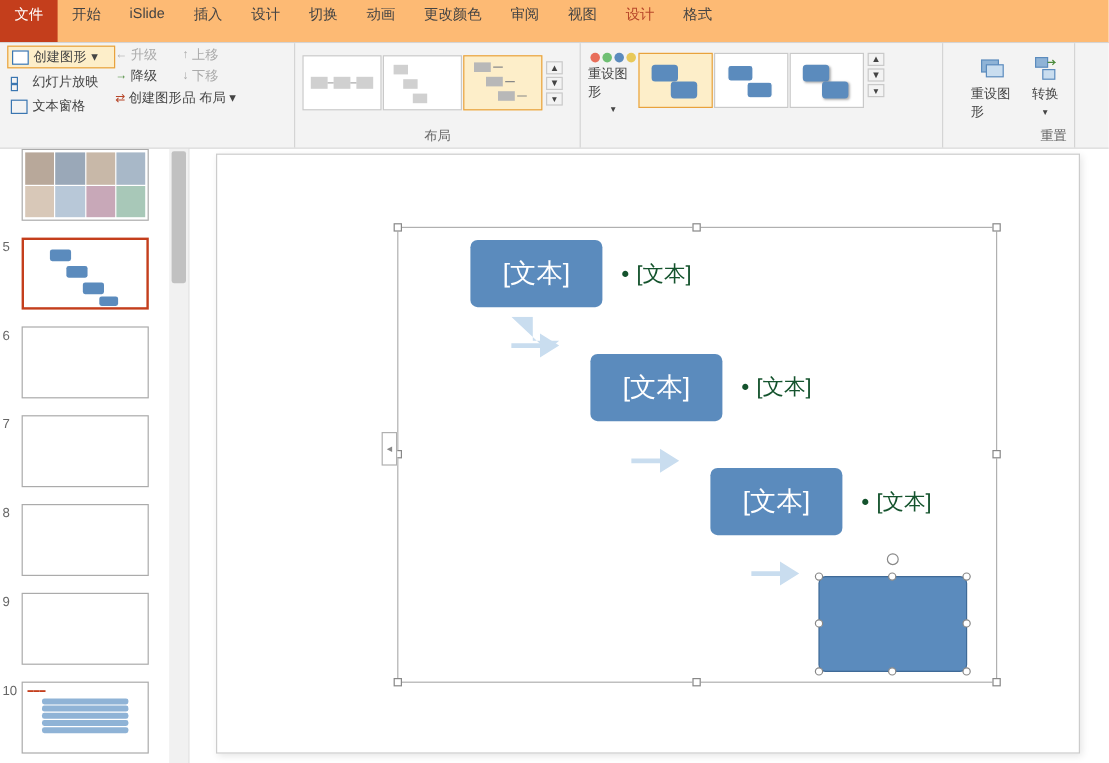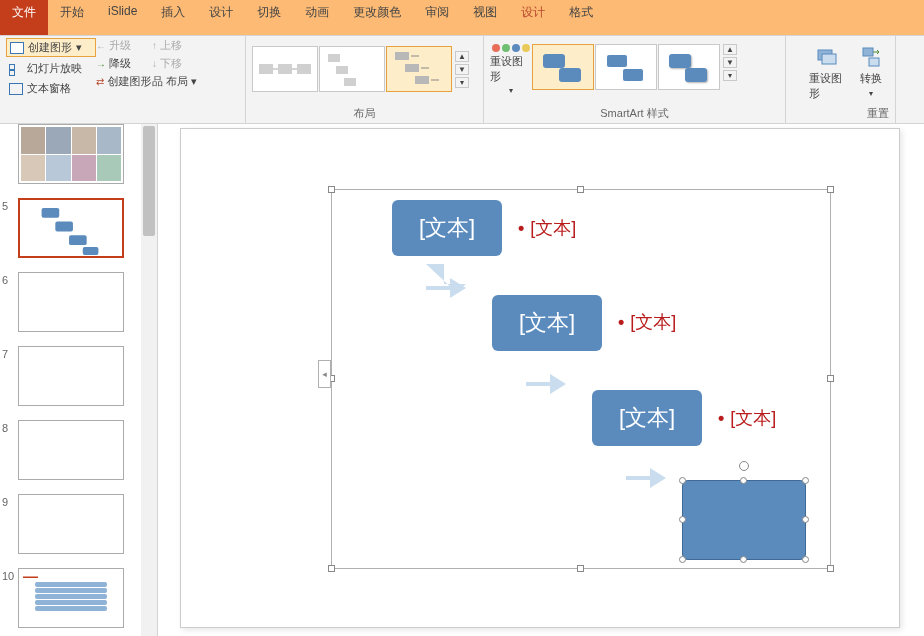--- a/index.html
+++ b/index.html
@@ -76,21 +76,21 @@
 .handle.ml { top: 50%; left: -4px; margin-top: -4px; } .handle.mr { top: 50%; right: -4px; margin-top: -4px; }
 .expand-tab { position: absolute; left: -14px; top: 170px; width: 13px; height: 28px; border: 1px solid #b0b0b0; background: #fff; display: flex; align-items: center; justify-content: center; font-size: 9px; color: #888; cursor: pointer; }
 
 .sa-box { position: absolute; width: 110px; height: 56px; background: #5b8bbd; border-radius: 6px; color: #fff; display: flex; align-items: center; justify-content: center; font-size: 22px; }
 .sa-box.b1 { left: 60px; top: 10px; }
 .sa-box.b2 { left: 160px; top: 105px; }
 .sa-box.b3 { left: 260px; top: 200px; }
 .sa-box.b4 { left: 350px; top: 290px; width: 124px; height: 80px; border: 1px solid #3f6a97; }
 .sel-handle { position: absolute; width: 7px; height: 7px; background: #fff; border: 1px solid #888; border-radius: 50%; }
 .rot { position: absolute; width: 10px; height: 10px; border: 1px solid #888; border-radius: 50%; top: -20px; left: 50%; margin-left: -5px; }
-.sa-label { position: absolute; font-size: 18px; color: #b91c1c; }
+.sa-label { position: absolute; font-size: 18px; color: #14532d; }
 .sa-label .bl { font-weight: bold; margin-right: 6px; }
 .sa-label.l1 { left: 186px; top: 26px; }
 .sa-label.l2 { left: 286px; top: 120px; }
 .sa-label.l3 { left: 386px; top: 216px; }
 .sa-arrow { position: absolute; width: 40px; height: 40px; }
 .sa-arrow svg { width: 100%; height: 100%; }
 .sa-arrow.a1 { left: 94px; top: 74px; }
 .sa-arrow.a2 { left: 194px; top: 170px; }
 .sa-arrow.a3 { left: 294px; top: 264px; }
 </style>
@@ -233,21 +233,20 @@
               <div class="style-box" style="left:20px;top:18px;width:22px;height:14px;box-shadow:1px 1px 2px rgba(0,0,0,0.3);"></div>
             </div>
         </div>
         <div style="width:14px;display:flex;flex-direction:column;gap:2px;margin-left:2px;">
           <div style="border:1px solid #c9c9c9;text-align:center;font-size:8px;">▲</div>
           <div style="border:1px solid #c9c9c9;text-align:center;font-size:8px;">▼</div>
           <div style="border:1px solid #c9c9c9;text-align:center;font-size:8px;">▾</div>
         </div>
       </div>
     </div>
-    <div class="ribbon-group-label">SmartArt 样式</div>
   </div>
 
   <div class="ribbon-group" style="width:110px;align-items:flex-end;">
     <div class="ribbon-group-body">
       <div class="reset-col">
         <div class="reset-btn">
           <svg width="24" height="24" viewBox="0 0 24 24">
               <rect x="3" y="6" width="14" height="10" fill="#8fb3d6" stroke="#5b8bbd"></rect>
               <rect x="7" y="10" width="14" height="10" fill="#c9ddef" stroke="#5b8bbd"></rect>
             </svg>

